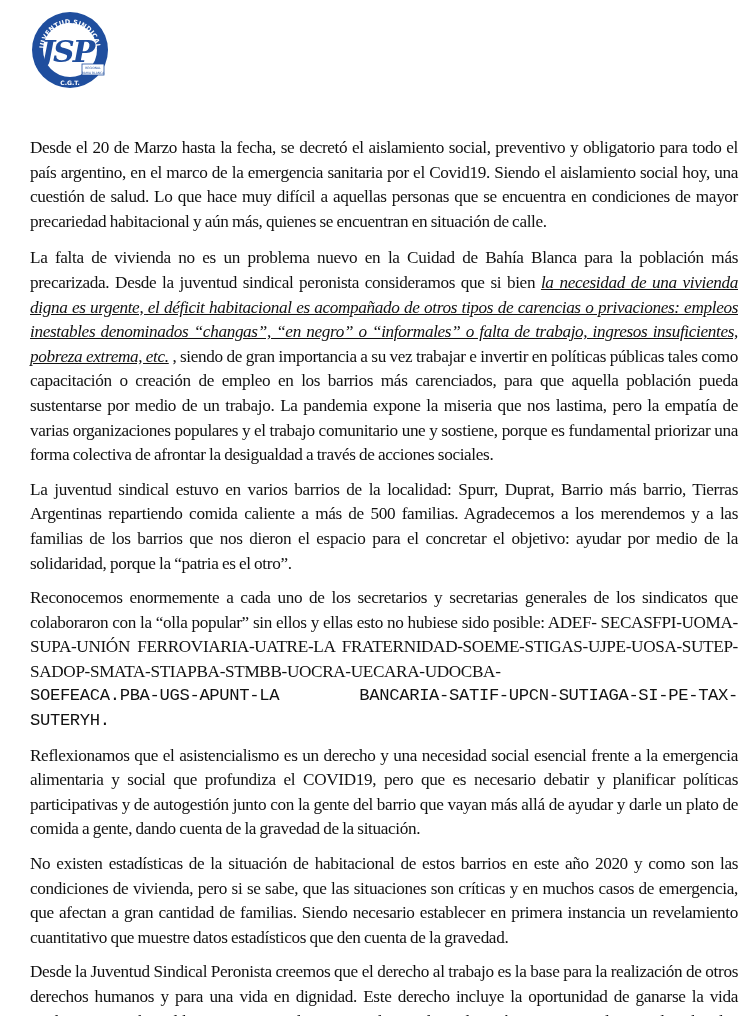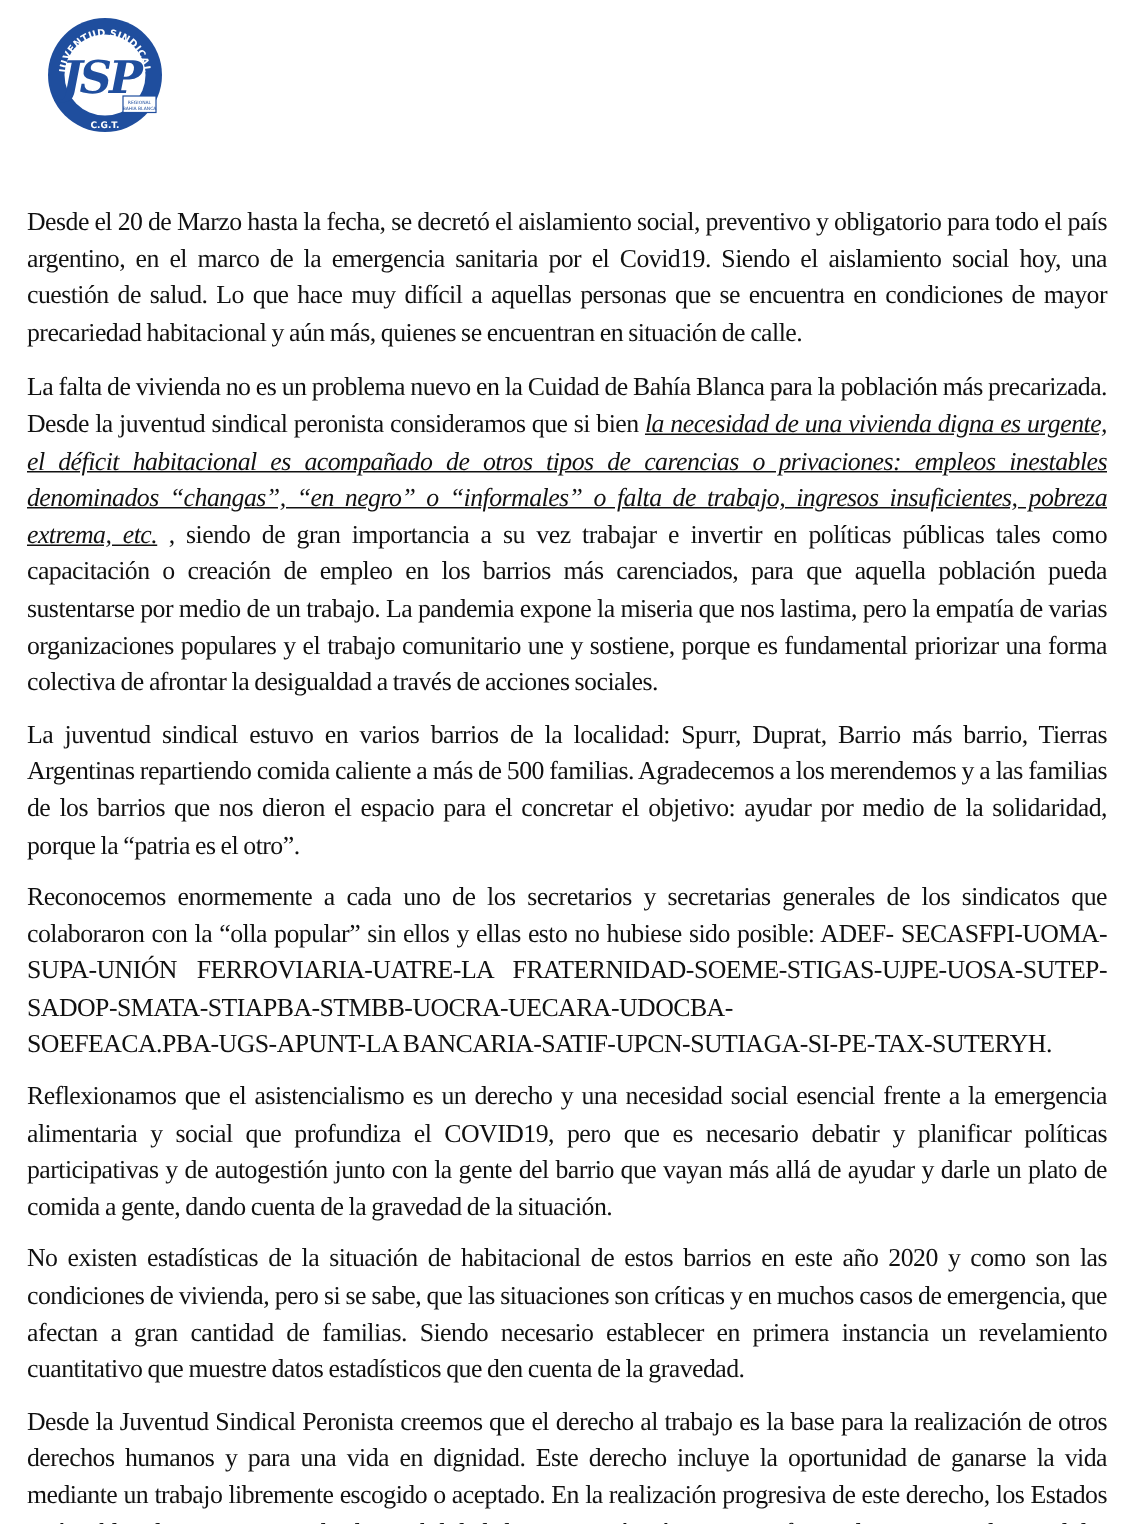--- a/index.html
+++ b/index.html
@@ -2,26 +2,26 @@
 <html><head>
 <meta charset="utf-8">
 <style>
   html, body { margin: 0; padding: 0; background: #ffffff; }
   body { width: 756px; height: 1016px; overflow: hidden; position: relative; }
   .page { position: absolute; left: 0; top: 0; width: 756px; height: 1016px; background: #fff; }
   .logo { position: absolute; left: 30px; top: 10px; width: 80px; height: 80px; }
   .content { position: absolute; left: 18px; top: 136px; width: 720px;
     font-family: "Liberation Serif", serif; font-size: 17.2px; line-height: 24.6px;
     color: #111; text-align: justify; letter-spacing: -0.35px; word-spacing: -0.5px; }
-  .content p { margin: 0 0 10px 0; }
+  .content p { margin: 0 0 10px 12px; }
   .p1 { margin-bottom: 12px !important; }
   .p2 { margin-top: 0; }
   .p4 { margin-top: 0; }
   em { font-style: italic; text-decoration: underline; }
-  .block { display: block; }
+  .block { display: block; font-family: Liberation Mono, monospace; }
 </style>
 </head>
 <body>
 
 <div class="page">
   <svg class="logo" viewBox="0 0 80 80">
     <defs>
       <path id="arcTop" d="M14,40 A26,26 0 0,1 66,40"></path>
       <path id="arcBot" d="M20,58 A24,24 0 0,0 60,58"></path>
     </defs>

